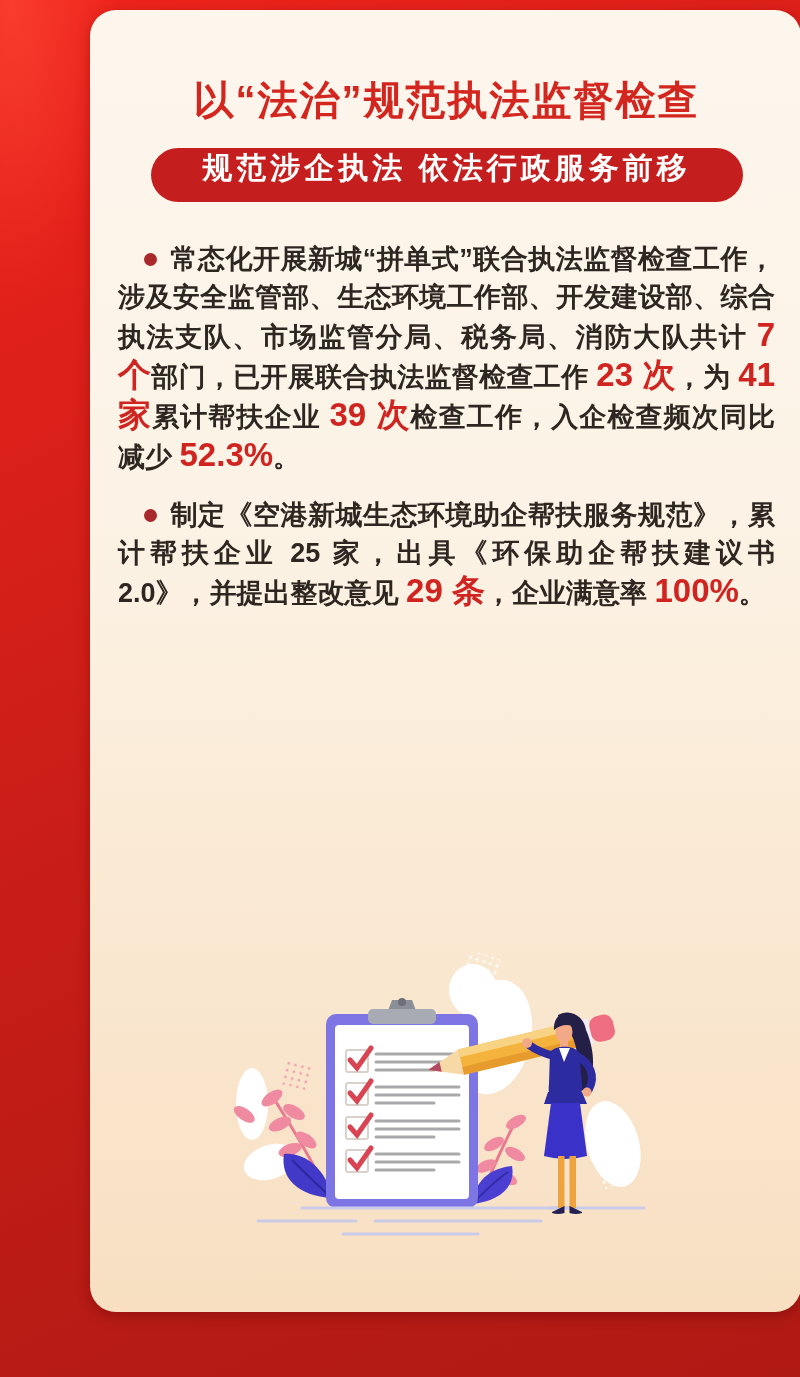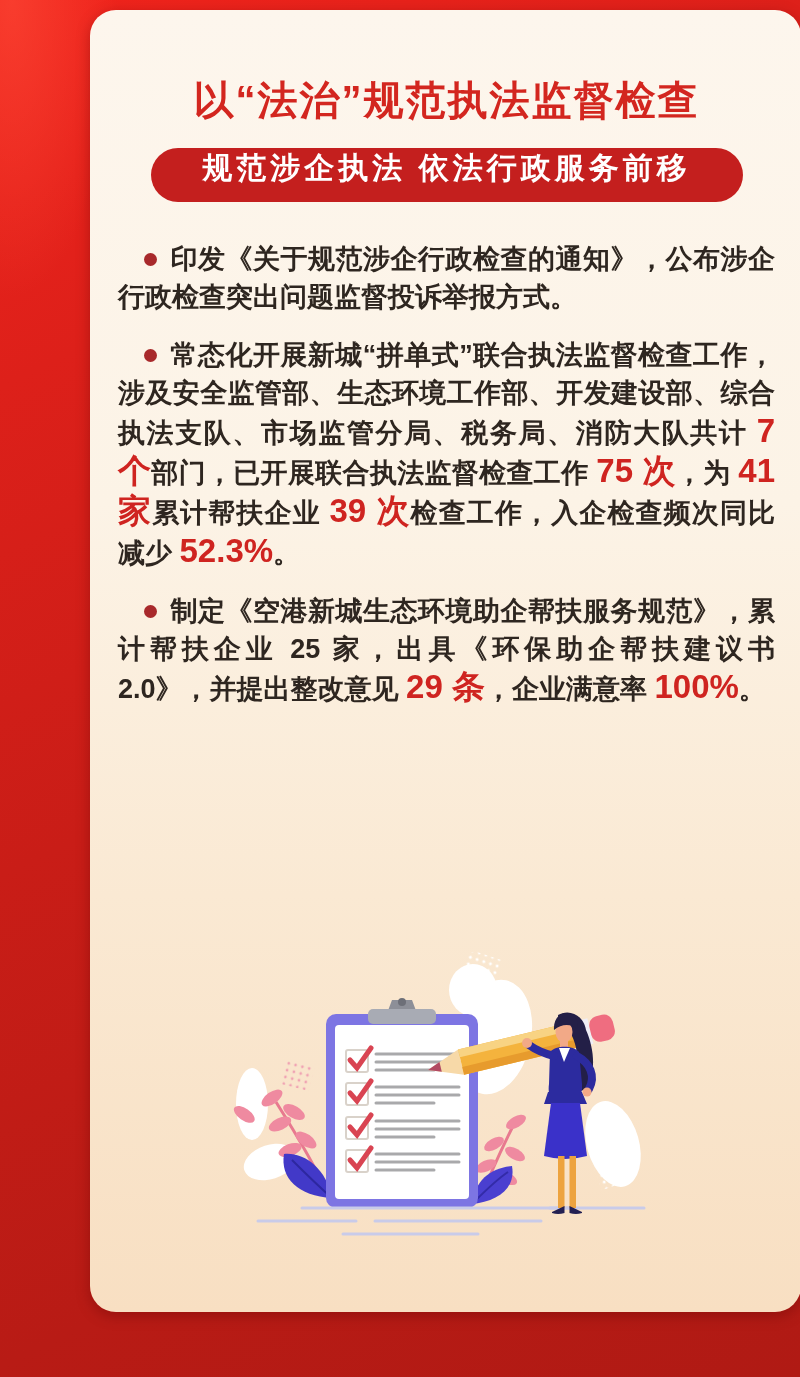--- a/index.html
+++ b/index.html
@@ -47,22 +47,21 @@
 
 <div class="frame-gloss"></div>
 
 <div class="card">
   <div class="content">
     <div class="title">以“法治”规范执法监督检查</div>
     <div class="banner">
       <span>规范涉企执法 依法行政服务前移</span>
     </div>
     <div class="bullets">
-        <div class="bullet"><span class="dot"></span><span>印发《关于规范涉企行政检查的通知》，公布涉企行政检查突出问题监督投诉举报方式。</span></div>
-        <div class="bullet"><span class="dot"></span><span>常态化开展新城“拼单式”联合执法监督检查工作，涉及安全监管部、生态环境工作部、开发建设部、综合执法支队、市场监管分局、税务局、消防大队共计 </span><span class="hl">7 个</span><span>部门，已开展联合执法监督检查工作 </span><span class="hl">75 次</span><span>，为 </span><span class="hl">41 家</span><span>累计帮扶企业 </span><span class="hl">39 次</span><span>检查工作，入企检查频次同比减少 </span><span class="hl">52.3%</span><span>。</span></div>
+        <div class="bullet"><span class="dot"></span><span>常态化开展新城“拼单式”联合执法监督检查工作，涉及安全监管部、生态环境工作部、开发建设部、综合执法支队、市场监管分局、税务局、消防大队共计 </span><span class="hl">7 个</span><span>部门，已开展联合执法监督检查工作 </span><span class="hl">23 次</span><span>，为 </span><span class="hl">41 家</span><span>累计帮扶企业 </span><span class="hl">39 次</span><span>检查工作，入企检查频次同比减少 </span><span class="hl">52.3%</span><span>。</span></div>
         <div class="bullet"><span class="dot"></span><span>制定《空港新城生态环境助企帮扶服务规范》，累计帮扶企业 25 家，出具《环保助企帮扶建议书 2.0》，并提出整改意见 </span><span class="hl">29 条</span><span>，企业满意率 </span><span class="hl">100%</span><span>。</span></div>
       </div>
   </div>
 
   <svg class="illu" viewBox="0 0 440 316" aria-hidden="true">
     <defs>
       <pattern id="pdots" width="7" height="7" patternUnits="userSpaceOnUse">
         <circle cx="2" cy="2" r="1.5" fill="#ffffff"></circle>
       </pattern>
       <pattern id="pinkdots" width="7" height="7" patternUnits="userSpaceOnUse">

